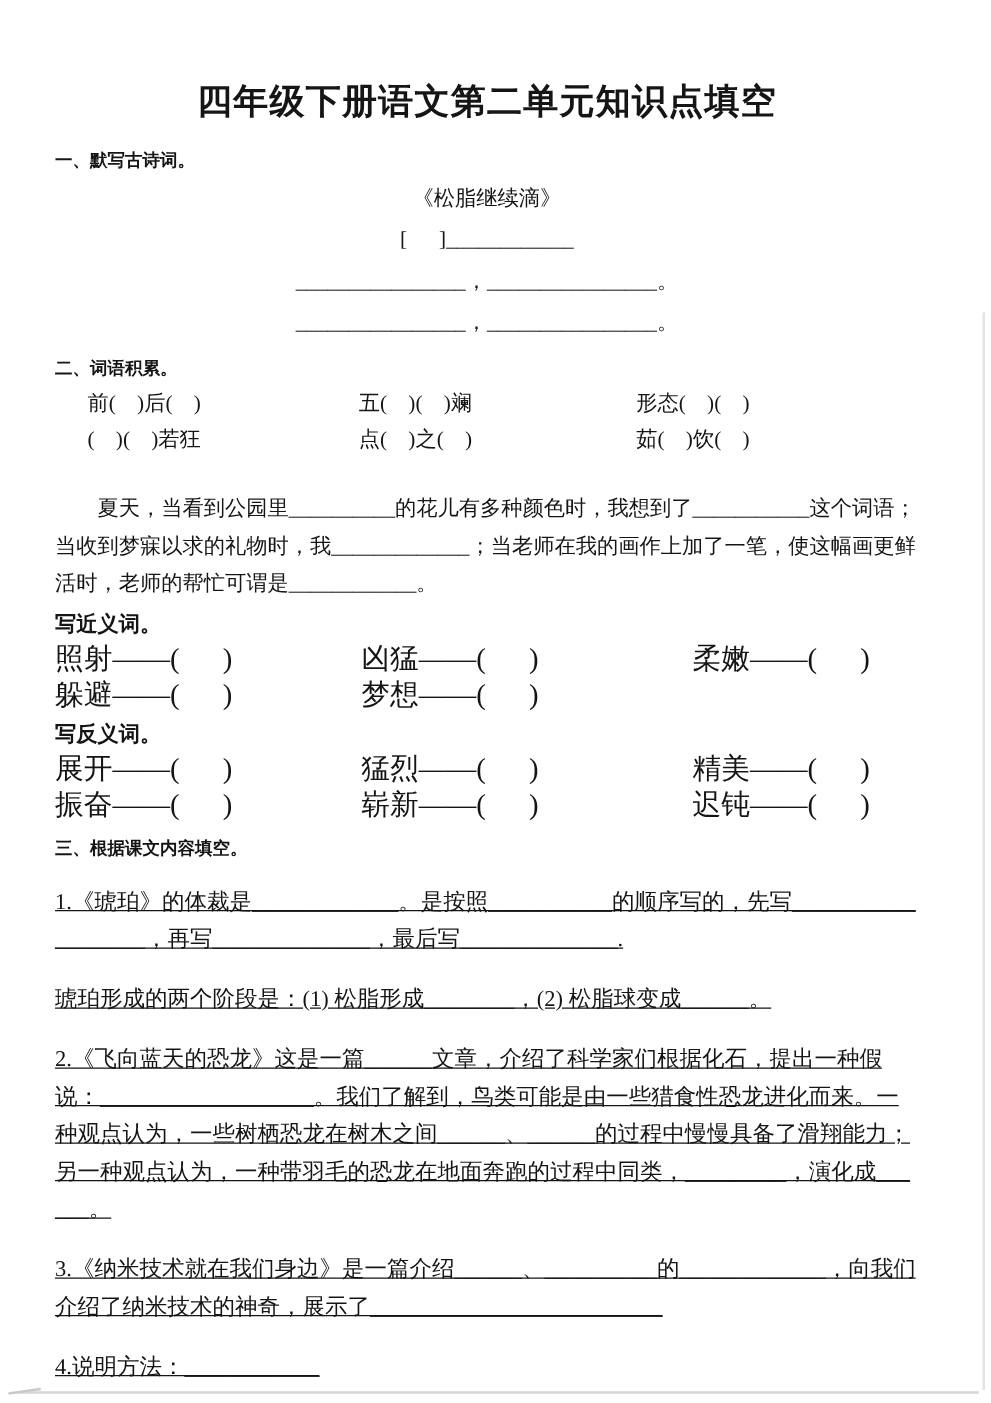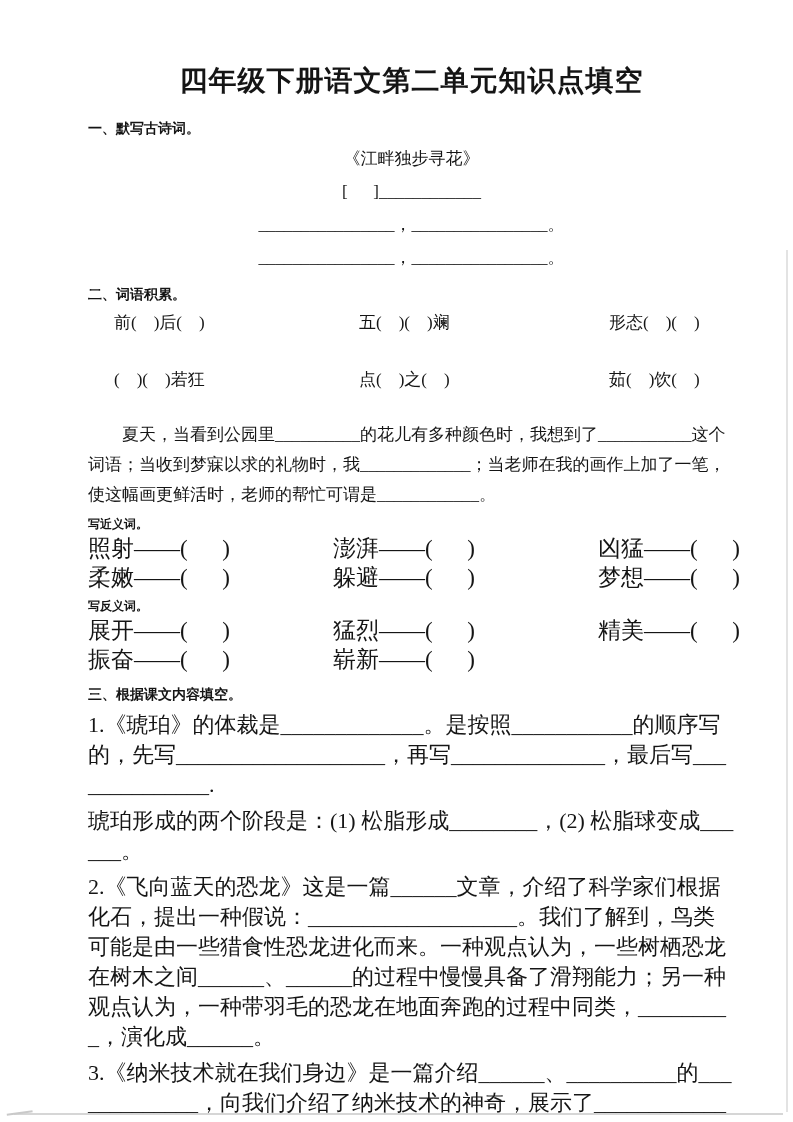--- a/index.html
+++ b/index.html
@@ -1,21 +1,21 @@
 <!DOCTYPE html>
 <html><head>
 <meta charset="utf-8">
 <style>
   html, body { margin: 0; padding: 0; background: #ffffff; }
   .page {
     position: relative;
     width: 793px;
     height: 1122px;
     box-sizing: border-box;
-    padding: 48px 58px 0 88px;
+    padding: 48px 58px 0 44px;
     background: #ffffff;
     color: #151515;
     font-family: "Liberation Serif", "DejaVu Serif", serif;
     overflow: hidden;
   }
   .title {
     margin: 14px 0 20px 0;
     text-align: center;
     font-size: 28px;
     font-weight: 700;
@@ -33,48 +33,48 @@
     font-size: 17px;
     line-height: 33px;
     white-space: pre;
   }
   .word-grid {
     display: grid;
     grid-template-columns: 217px 222px auto;
     margin-left: 26px;
     font-size: 17px;
     line-height: 29px;
-    gap: 28px;
   }
   .word-grid span { white-space: pre; }
   .pair-grid {
     display: grid;
     grid-template-columns: 245px 265px auto;
     font-size: 23px;
     line-height: 29px;
   }
   .pair-grid span { white-space: pre; }
   .para {
     margin: 5px 0;
     font-size: 17px;
     line-height: 30px;
     word-break: break-all;
   }
   .indent { text-indent: 2em; margin-top: 26px; }
   .subhead {
     margin: 6px 0 1px 0;
-    font-size: 12px;
+    font-size: 17px;
     font-weight: 700;
     font-family: "Liberation Sans", "DejaVu Sans", sans-serif;
   }
   .content-item {
-    margin: 6px 0;
-    font-size: 22px;
+    margin: 18px 0;
+    font-size: 18px;
     line-height: 30px;
     word-break: break-all;
+    text-decoration: underline;
   }
   
   .scan-line-bottom {
     position: absolute;
     left: 14px; right: 10px; bottom: 7px;
     height: 2px;
     background: #d6d6d6;
   }
   .scan-line-right {
     position: absolute;
@@ -93,21 +93,21 @@
 </head>
 <body>
 
 <div class="page">
 
   <h1 class="title">四年级下册语文第二单元知识点填空</h1>
 
   <div>
     <div class="sec-header">一、默写古诗词。</div>
     <div class="poem">
-      <div class="poem-line">《江畔独步寻花》</div>
+      <div class="poem-line">《松脂继续滴》</div>
       <div class="poem-line">[      ]____________</div>
       <div class="poem-line">________________，________________。</div>
       <div class="poem-line">________________，________________。</div>
     </div>
   </div>
 
   <div>
     <div class="sec-header">二、词语积累。</div>
 
     <div class="word-grid">
@@ -117,34 +117,34 @@
       <span>(    )(    )若狂</span>
       <span>点(    )之(    )</span>
       <span>茹(    )饮(    )</span>
     </div>
 
     <p class="para indent">夏天，当看到公园里__________的花儿有多种颜色时，我想到了___________这个词语；当收到梦寐以求的礼物时，我_____________；当老师在我的画作上加了一笔，使这幅画更鲜活时，老师的帮忙可谓是____________。</p>
 
     <div class="subhead">写近义词。</div>
     <div class="pair-grid">
       <span>照射——(      )</span>
-      <span>澎湃——(      )</span>
       <span>凶猛——(      )</span>
       <span>柔嫩——(      )</span>
       <span>躲避——(      )</span>
       <span>梦想——(      )</span>
     </div>
 
     <div class="subhead">写反义词。</div>
     <div class="pair-grid">
       <span>展开——(      )</span>
       <span>猛烈——(      )</span>
       <span>精美——(      )</span>
       <span>振奋——(      )</span>
       <span>崭新——(      )</span>
+      <span>迟钝——(      )</span>
     </div>
   </div>
 
   <div>
     <div class="sec-header">三、根据课文内容填空。</div>
 
     <p class="content-item">1.《琥珀》的体裁是_____________。是按照___________的顺序写的，先写___________________，再写______________，最后写______________.</p>
     <p class="content-item">琥珀形成的两个阶段是：(1) 松脂形成________，(2) 松脂球变成______。</p>
     <p class="content-item">2.《飞向蓝天的恐龙》这是一篇______文章，介绍了科学家们根据化石，提出一种假说：___________________。我们了解到，鸟类可能是由一些猎食性恐龙进化而来。一种观点认为，一些树栖恐龙在树木之间______、______的过程中慢慢具备了滑翔能力；另一种观点认为，一种带羽毛的恐龙在地面奔跑的过程中同类，_________，演化成______。</p>
     <p class="content-item">3.《纳米技术就在我们身边》是一篇介绍______、__________的_____________，向我们介绍了纳米技术的神奇，展示了__________________________</p>

